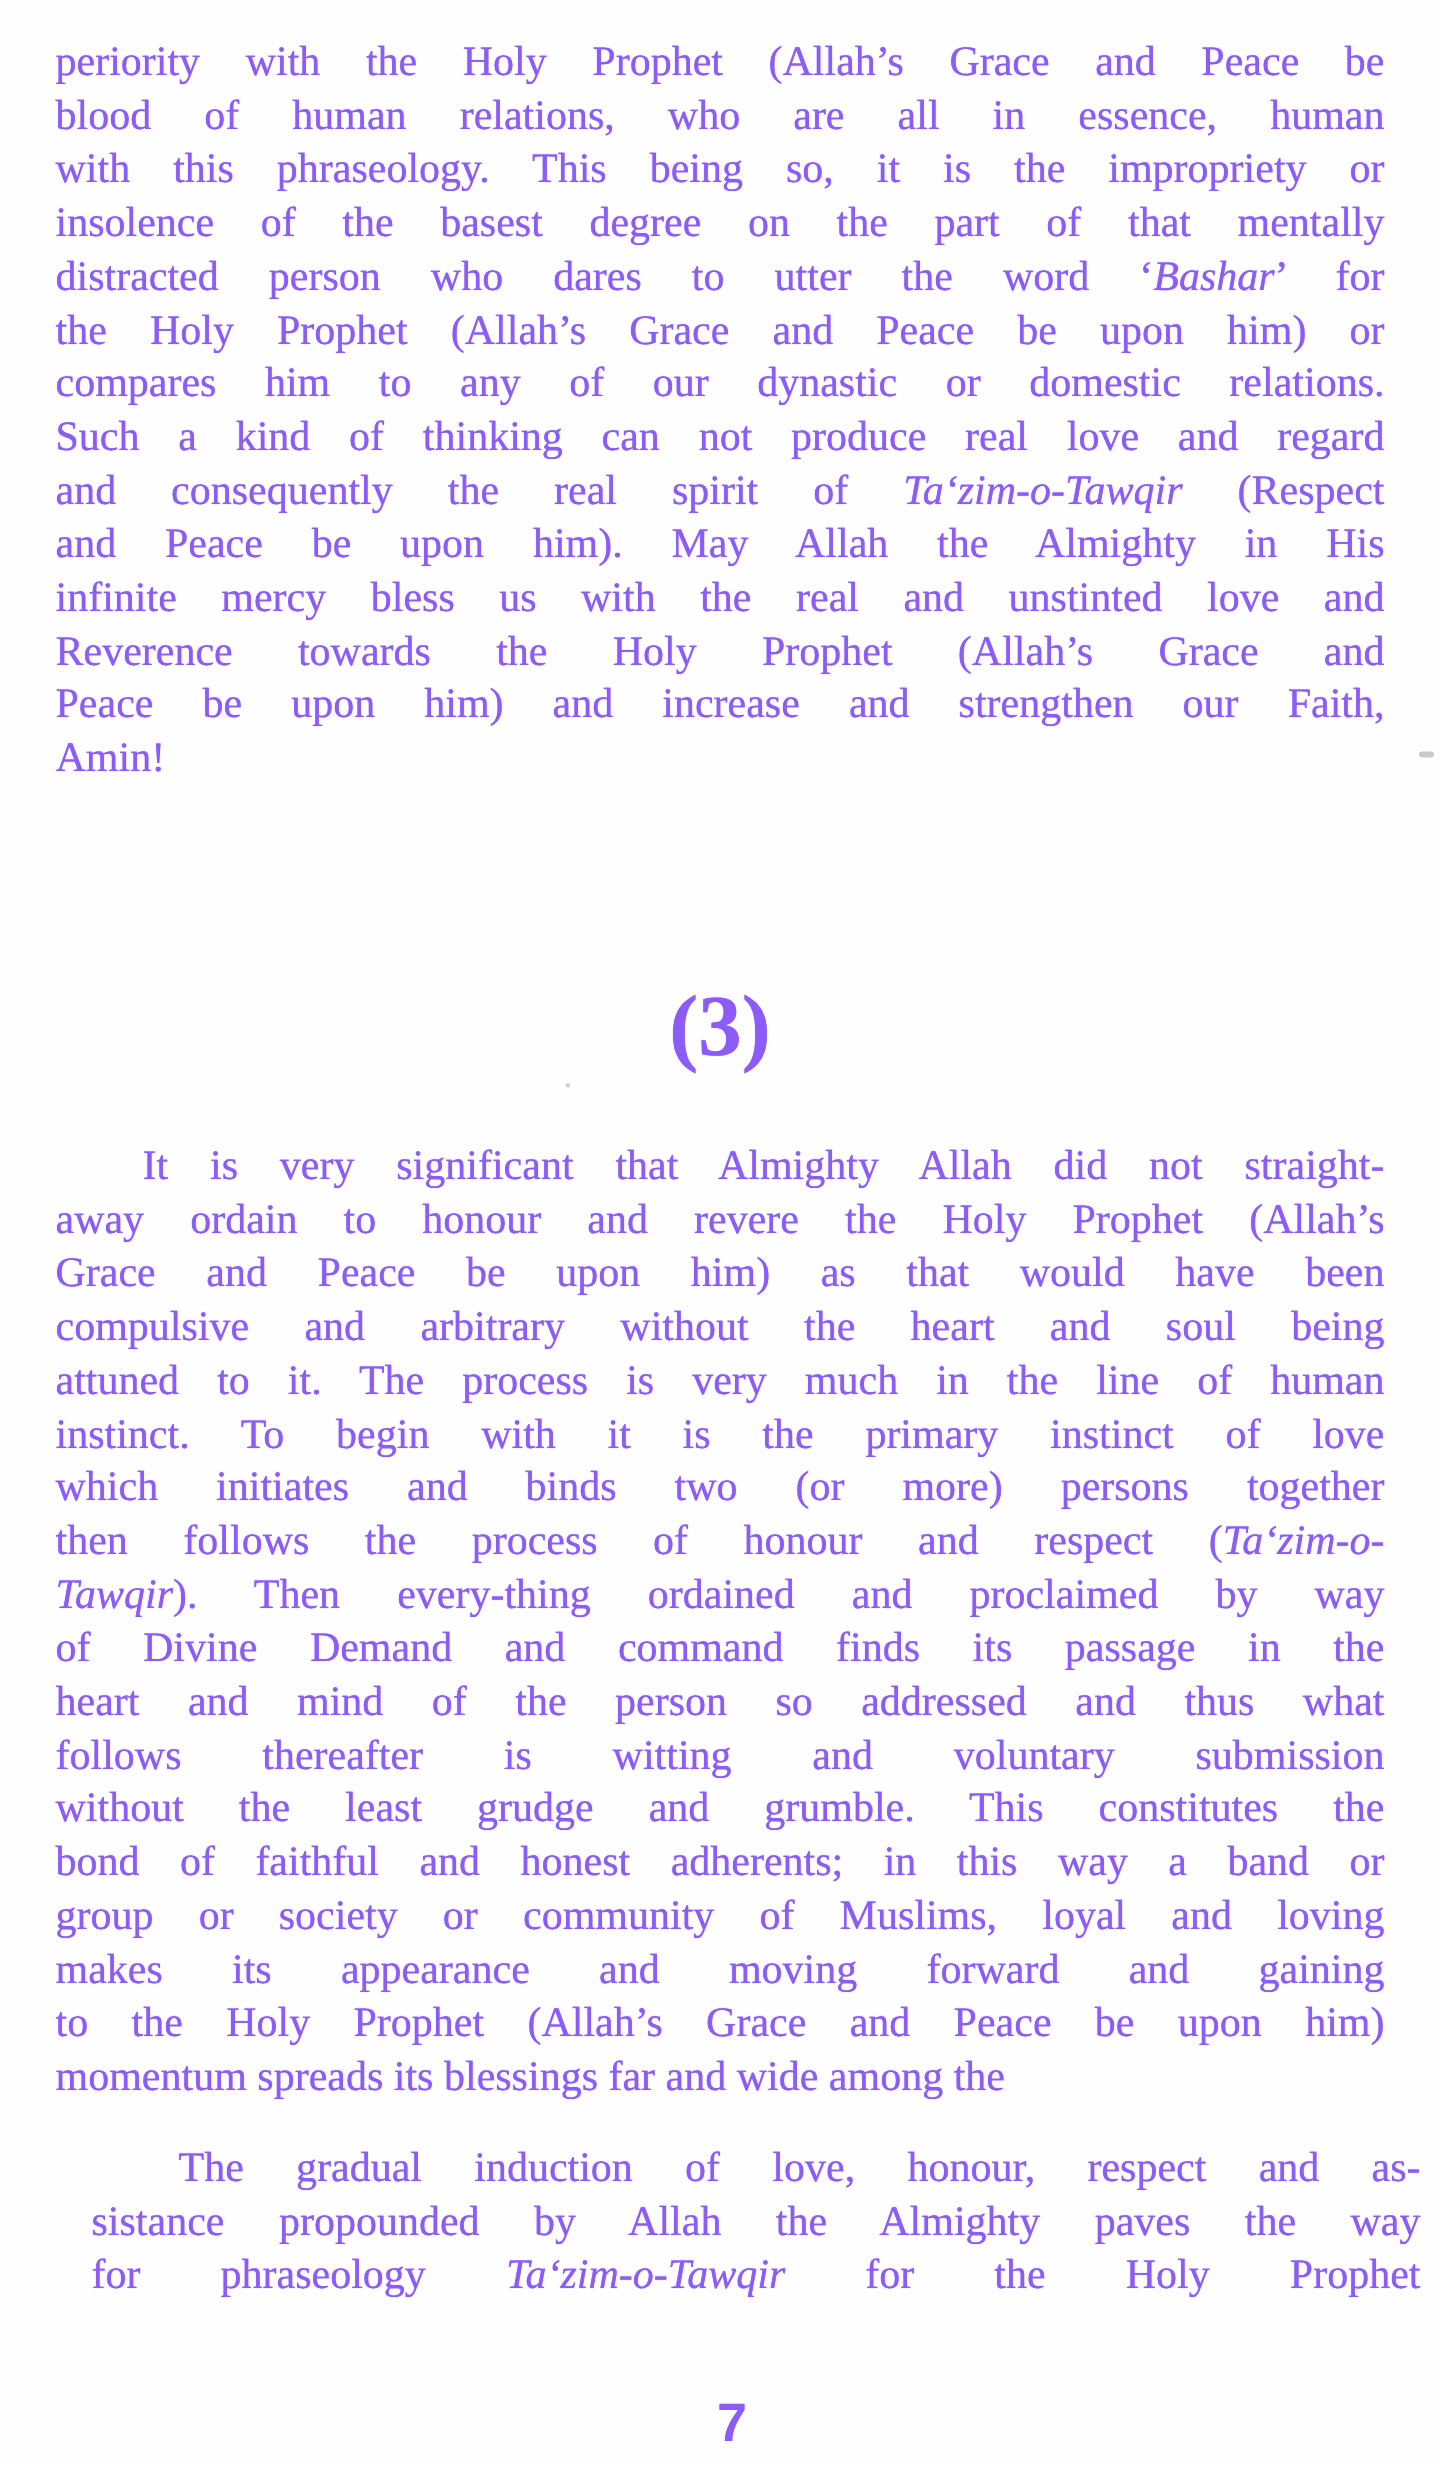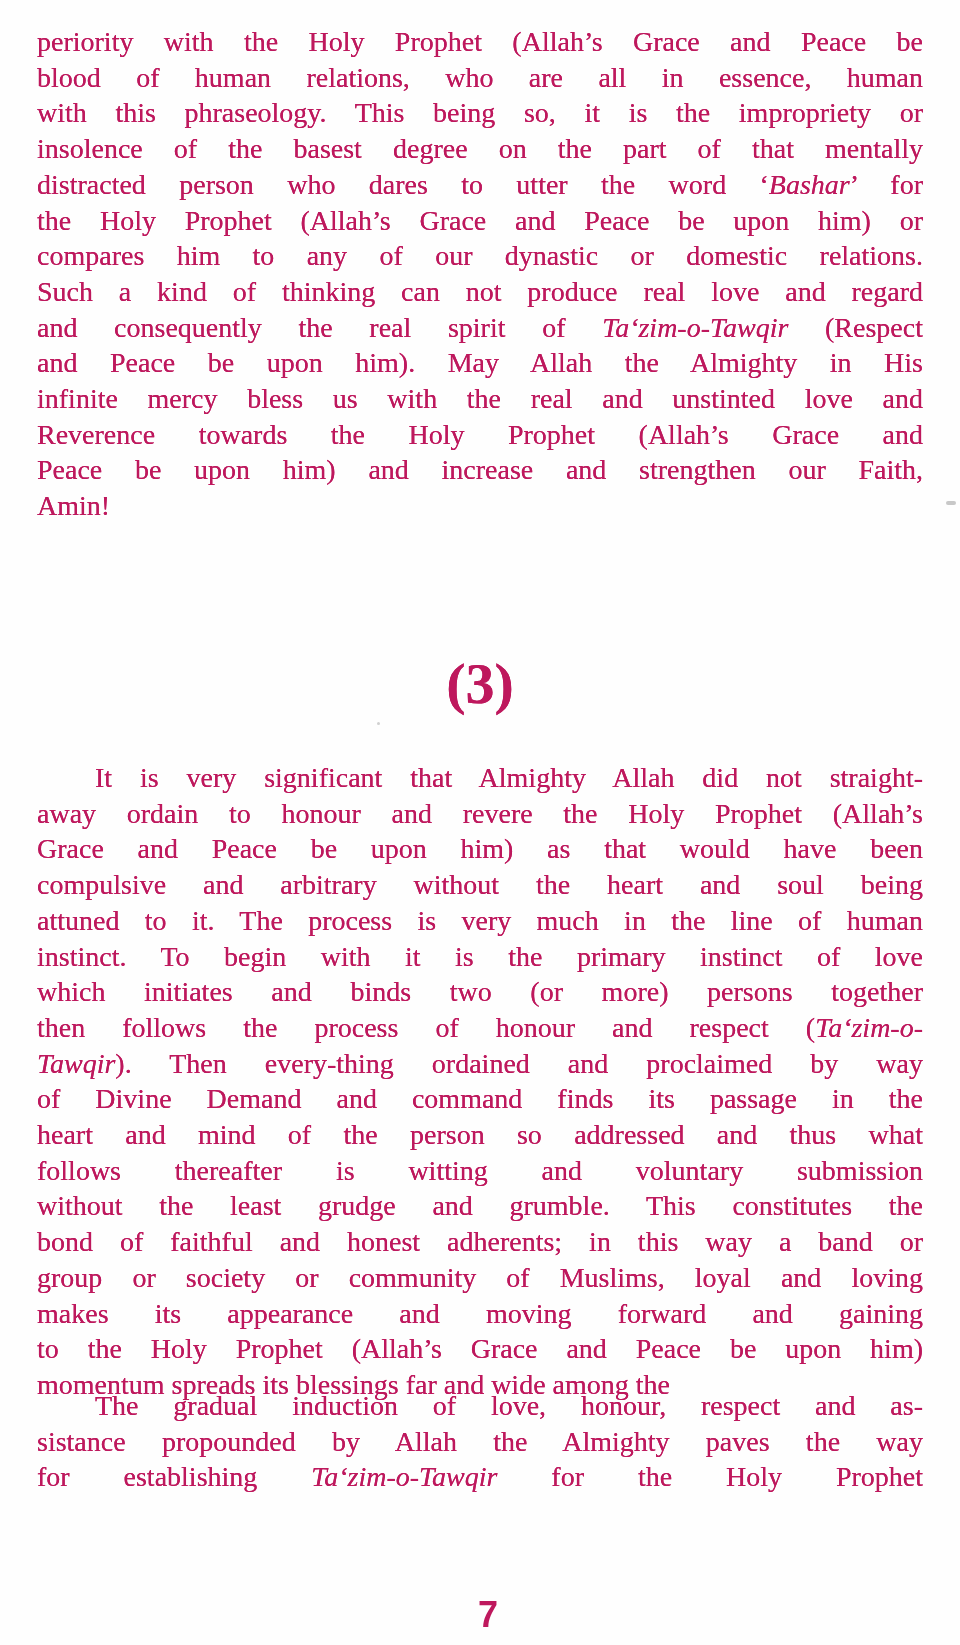--- a/index.html
+++ b/index.html
@@ -5,21 +5,21 @@
   html, body {
     margin: 0;
     padding: 0;
     background: #ffffff;
   }
   .page {
     position: relative;
     width: 960px;
     height: 1645px;
     background: #fefefe;
-    color: #be185d;
+    color: #8b5cf6;
     font-family: "Liberation Serif", "DejaVu Serif", serif;
     overflow: hidden;
   }
   .para {
     position: absolute;
     left: 37px;
     width: 886px;
     font-size: 28px;
     line-height: 35.7px;
     text-shadow: 0 0 0.6px currentColor; 
@@ -32,21 +32,21 @@
     text-align-last: left;
   }
   .para.indent .line:first-child {
     text-indent: 58px;
   }
   .it {
     font-style: italic;
   }
   .p1 { top: 24px; }
   .p2 { top: 760px; }
-  .p3 { top: 1388px; }
+  .p3 { top: 1428px; margin-left: 24px; }
   .section-heading {
     position: absolute;
     top: 649px;
     left: 0;
     width: 960px;
     margin: 0;
     text-align: center;
     font-size: 58px;
     line-height: 70px;
     font-weight: bold;
@@ -113,21 +113,21 @@
       <div class="line"><span>bond of faithful and honest adherents; in this way a band or</span></div>
       <div class="line"><span>group or society or community of Muslims, loyal and loving</span></div>
       <div class="line"><span>makes its appearance and moving forward and gaining</span></div>
       <div class="line"><span>to the Holy Prophet (Allah’s Grace and Peace be upon him)</span></div>
       <div class="line"><span>momentum spreads its blessings far and wide among the</span></div>
     </div>
 
   <div class="para p3 indent">
       <div class="line"><span>The gradual induction of love, honour, respect and as-</span></div>
       <div class="line"><span>sistance propounded by Allah the Almighty paves the way</span></div>
-      <div class="line"><span>for establishing </span><span class="it">Ta‘zim-o-Tawqir</span><span> for the Holy Prophet</span></div>
+      <div class="line"><span>for phraseology </span><span class="it">Ta‘zim-o-Tawqir</span><span> for the Holy Prophet</span></div>
     </div>
 
   <div class="page-number">7</div>
 
   <div class="artifact a1"></div>
   <div class="artifact a2"></div>
 
 </div>
 
 </body></html>

